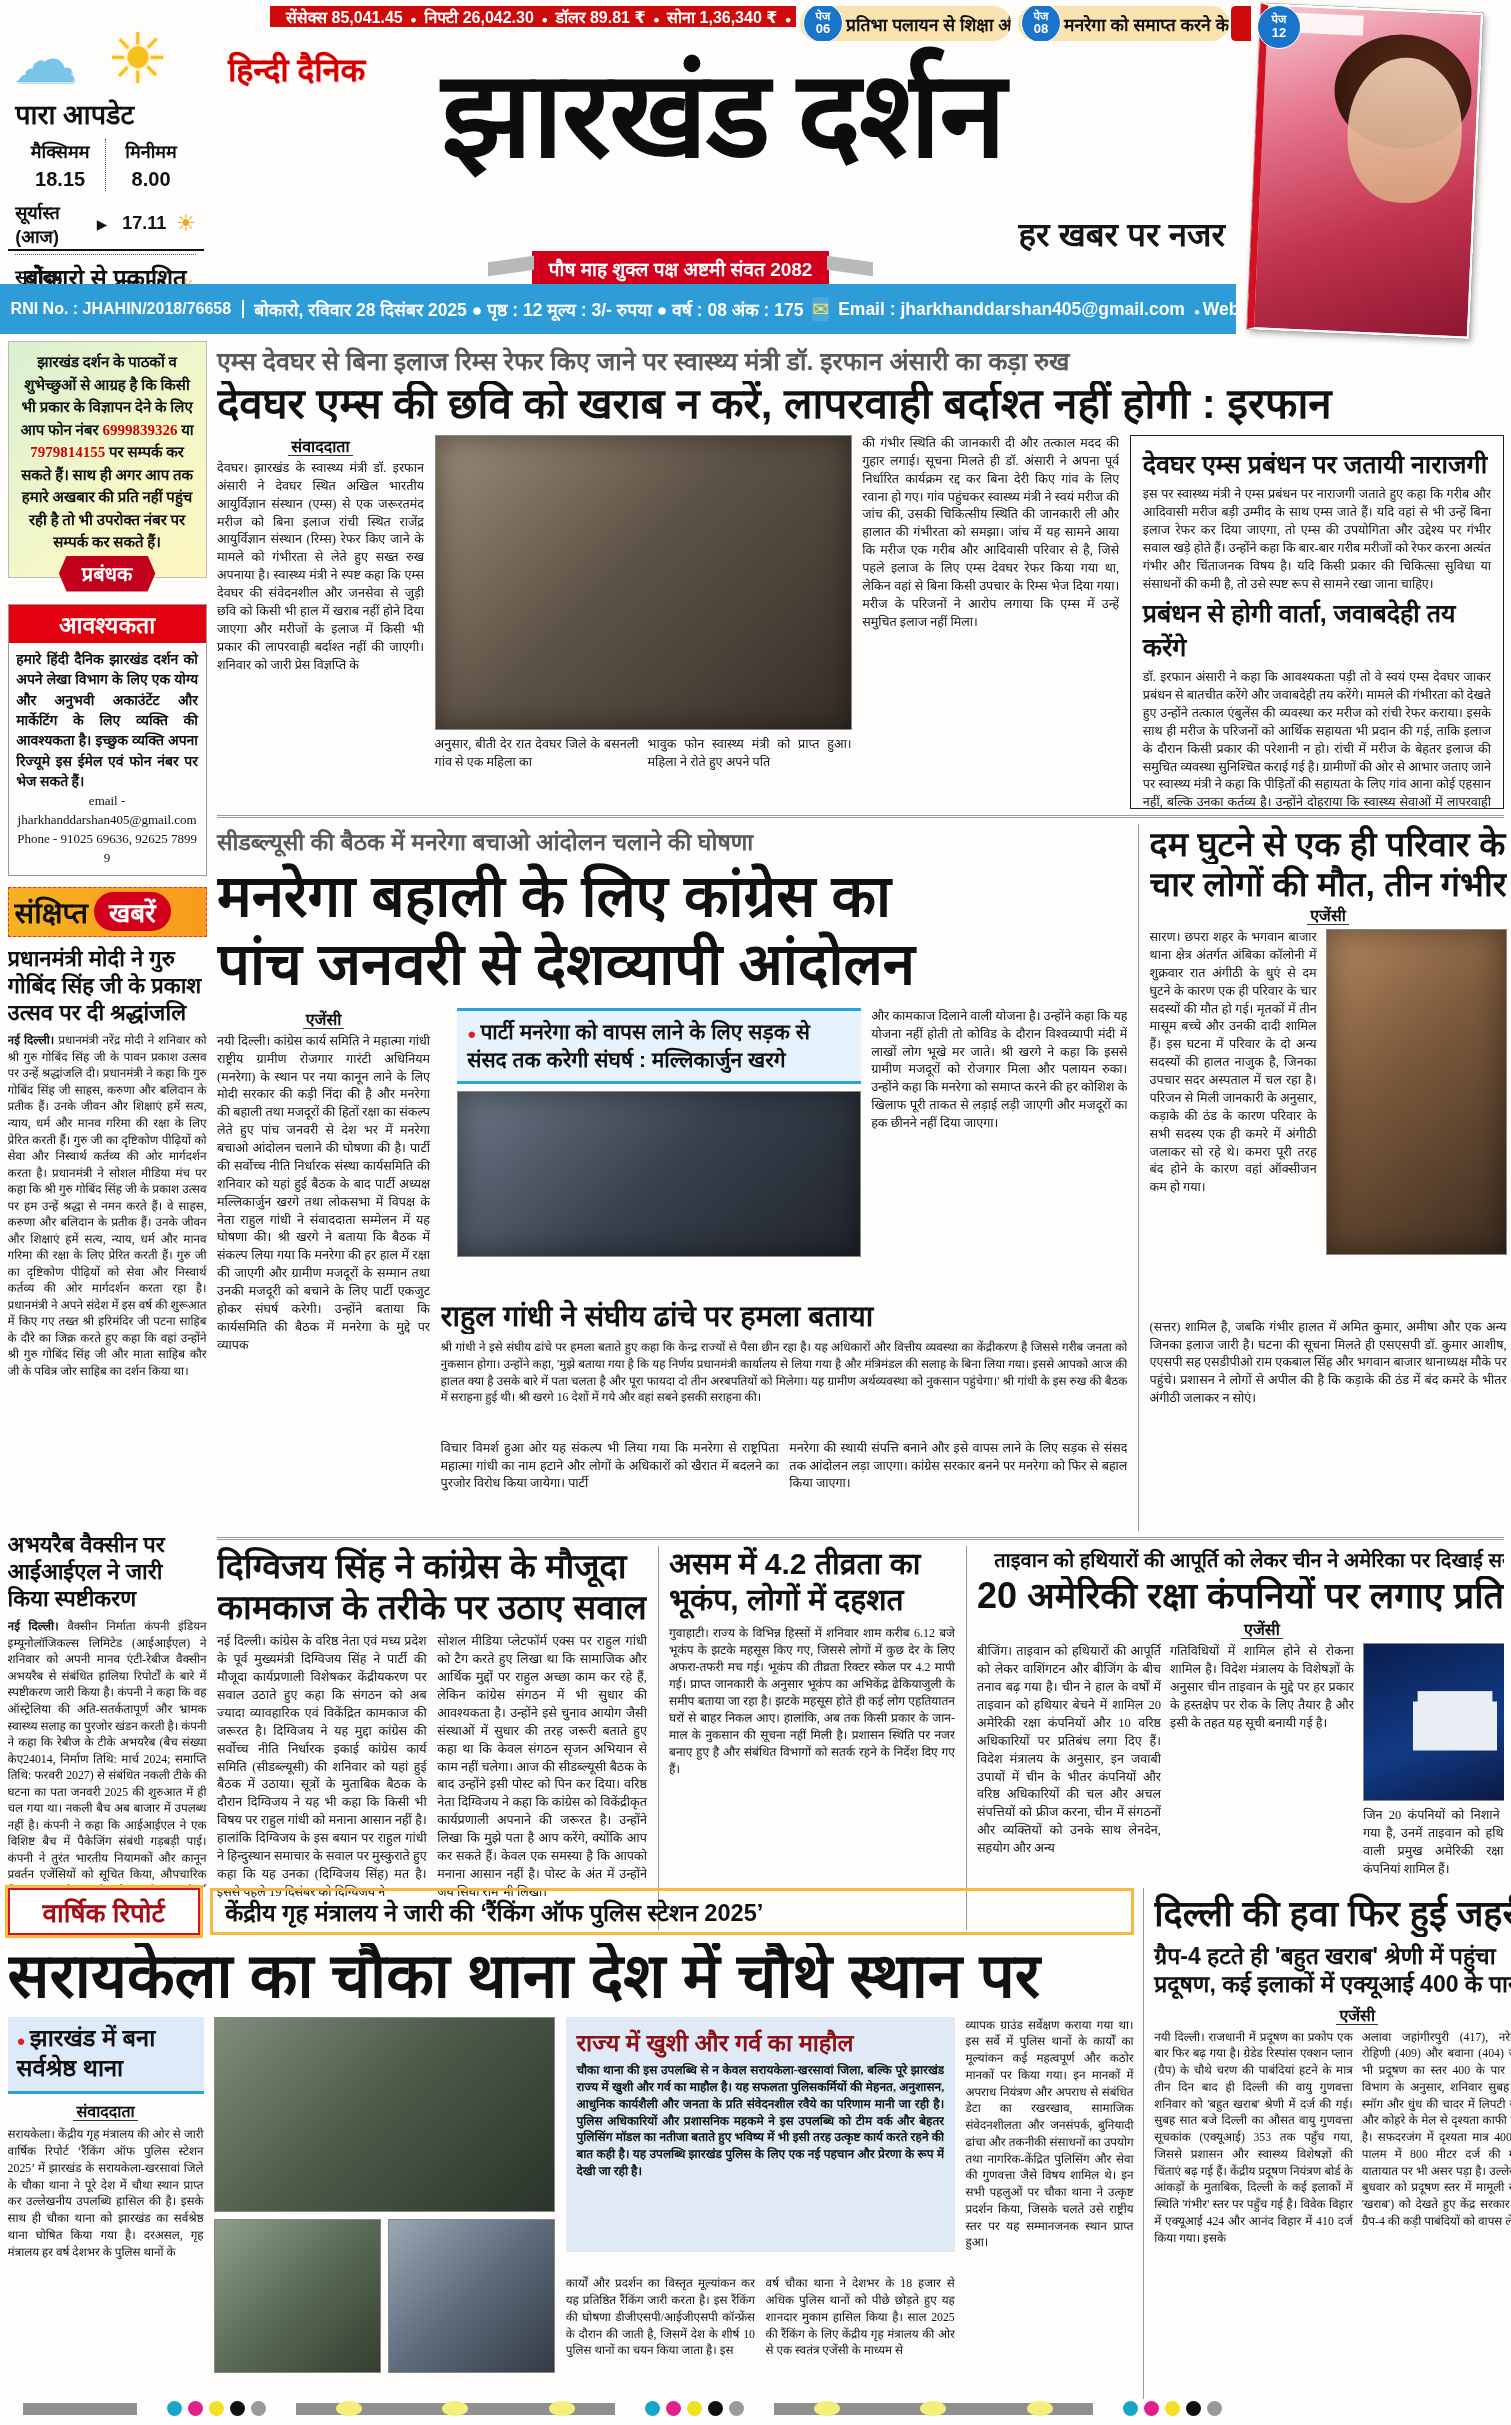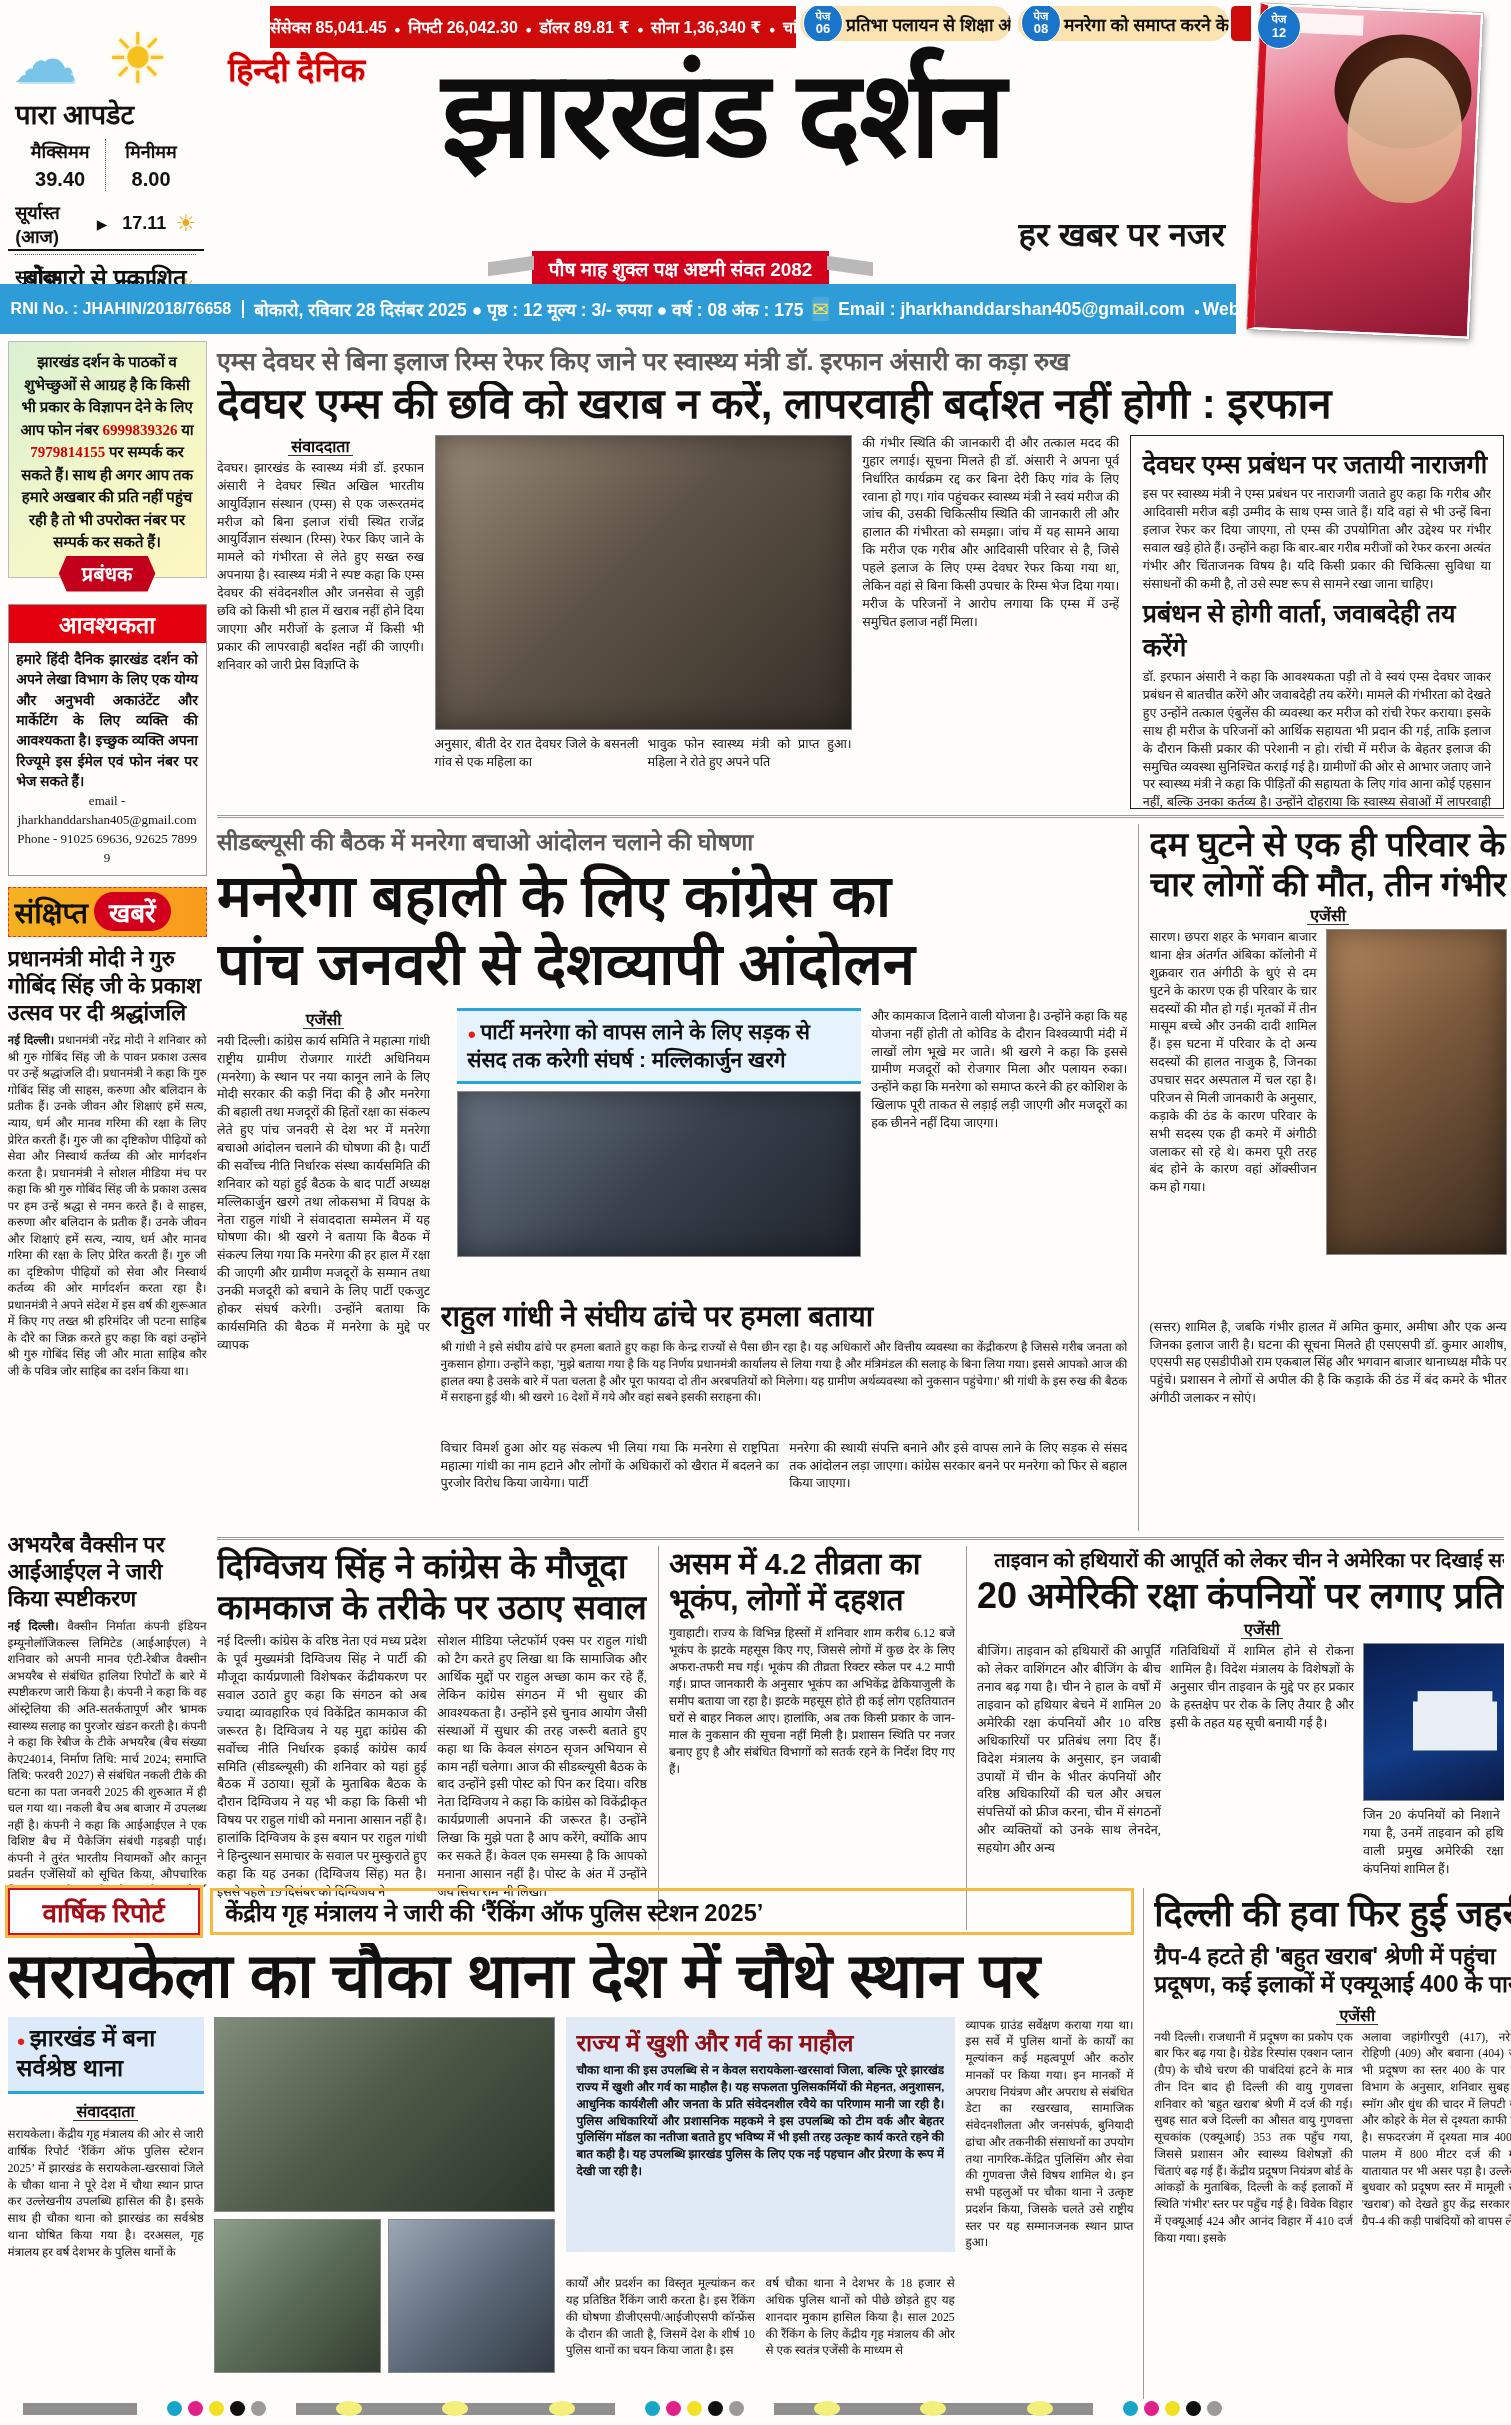--- a/index.html
+++ b/index.html
@@ -2,22 +2,22 @@
 <html style="font-size:12px"><head>
 <meta charset="utf-8">
 <style>
   html,body{margin:0;padding:0;background:#dcdcdc;}
   .page{position:relative;width:1511px;height:2426px;background:#fffdfb;overflow:hidden;
         font-family:"Liberation Sans","DejaVu Sans",sans-serif;color:#111;}
   .page *{box-sizing:border-box;}
   .abs{position:absolute;}
 
   
-  .ticker{left:270px;top:6px;width:526px;height:42px;background:#cf0a0a;color:#fff;
-          display:flex;align-items:center;padding:0 0;font-weight:bold;font-size:16px;white-space:nowrap;overflow:hidden;}
+  .ticker{left:270px;top:6px;width:526px;height:21px;background:#cf0a0a;color:#fff;
+          display:flex;align-items:center;padding:0 16px;font-weight:bold;font-size:16px;white-space:nowrap;overflow:hidden;}
   .tick-item{margin-right:7.6px;}
   .tick-item + .tick-item::before{content:"● ";font-size:10.6px;color:#fff;margin-right:4.6px;}
   .promo{top:6px;height:35px;background:#fbe3b0;border-radius:18px;display:flex;align-items:center;
          padding-left:46px;padding-right:10.6px;font-weight:bold;font-size:17.5px;color:#111;white-space:nowrap;overflow:hidden;}
   .promo .pgc{position:absolute;left:3px;top:-3px;}
   .pgc{width:40px;height:40px;border-radius:50%;background:#1a74c9;color:#fff;display:flex;flex-direction:column;
        align-items:center;justify-content:center;font-weight:bold;line-height:1;border:1.5px solid #fff;}
   .pgc .l1{font-size:11.4px;} .pgc .l2{font-size:13px;}
   .red-wedge{left:1231px;top:6px;width:20px;height:35px;background:#cf0a0a;border-radius:4.6px 0 0 4.6px;}
 
@@ -243,21 +243,21 @@
 
   <div class="abs weather">
     <div class="wart">
       <span class="cl">☁</span>
       <span class="sn">☀</span>
     </div>
     <div class="wtitle">पारा आपडेट</div>
     <div class="wcols">
       <div class="wcol">
         <div class="wlab">मैक्सिमम</div>
-        <div class="wval">39.40</div>
+        <div class="wval">18.15</div>
       </div>
       <div class="wcol">
         <div class="wlab">मिनीमम</div>
         <div class="wval">8.00</div>
       </div>
     </div>
     <div class="wrow first">
       <span>सूर्यास्त (आज)</span>
       <span class="arr">▶</span>
       <span>17.11</span>

